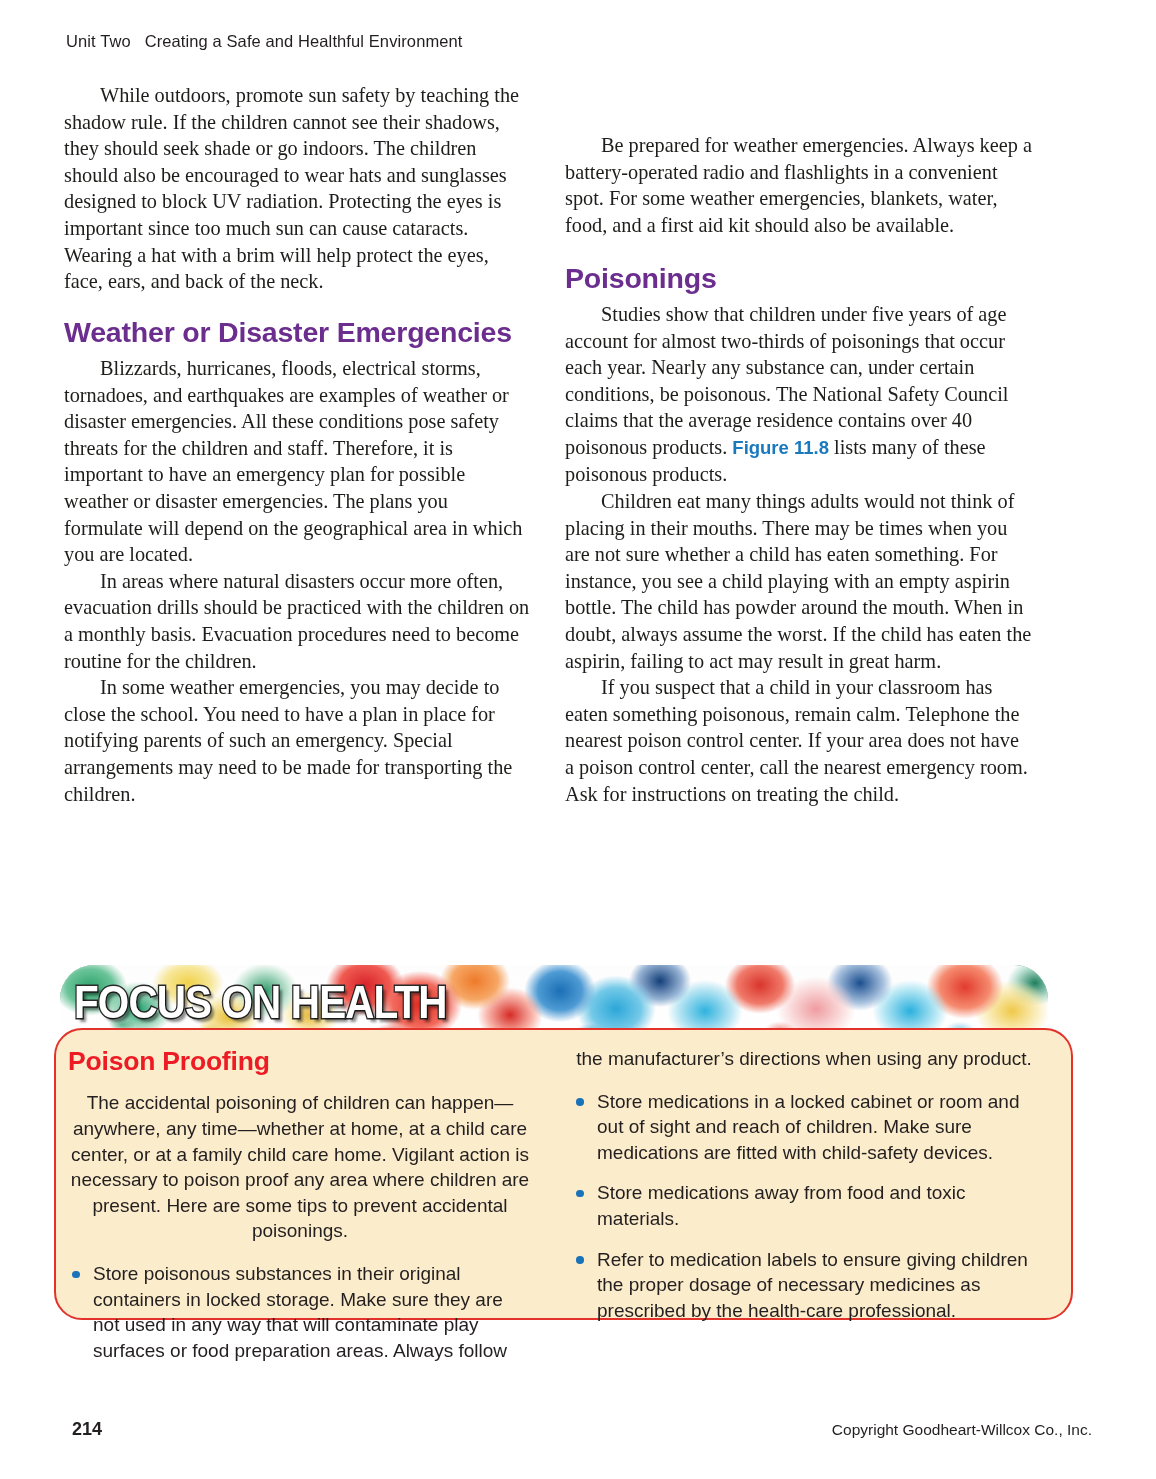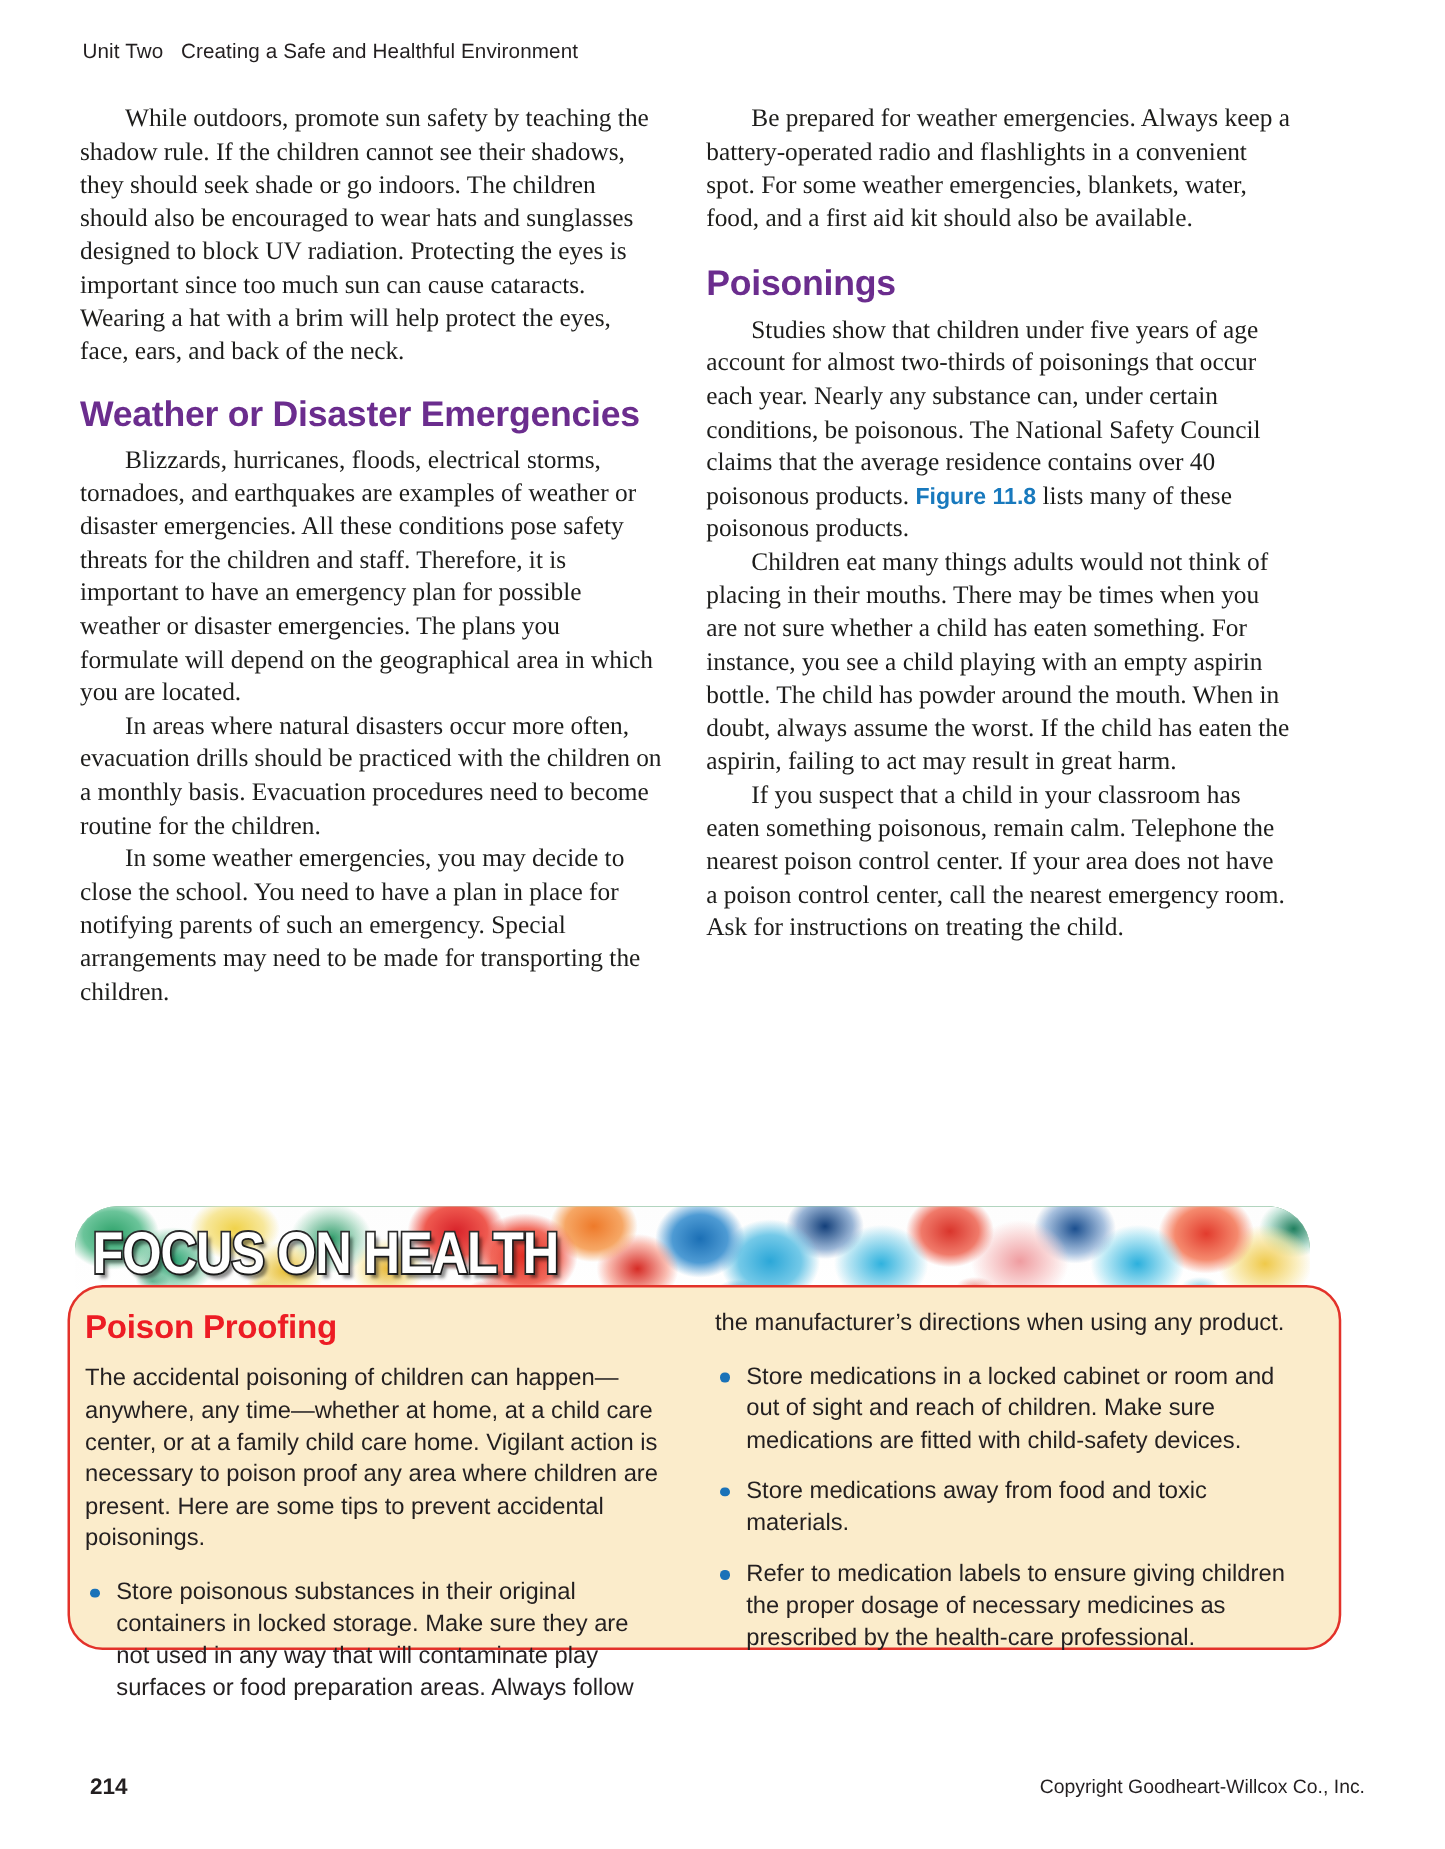--- a/index.html
+++ b/index.html
@@ -37,20 +37,21 @@
   .running-head .rh-unit { margin-right: 14px; }
 
   
   .columns {
     position: absolute;
     left: 64px;
     top: 82px;
     width: 1028px;
     display: flex;
     gap: 34px;
+    align-items: flex-end;
   }
   .col {
     width: 467px;
   }
 
   p.body {
     margin: 0;
     font-family: "Liberation Serif", serif;
     font-size: 20.3px;
     line-height: 26.6px;
@@ -189,20 +190,21 @@
     color: #ed1c24;
     letter-spacing: -0.2px;
     line-height: 1.15;
   }
   p.fbody {
     margin: 0;
     font-family: "Liberation Sans", sans-serif;
     font-size: 19px;
     line-height: 25.6px;
     color: #231f20;
+    text-align: center;
   }
   ul.ftips {
     list-style: none;
     margin: 17px 0 0 0;
     padding: 0;
   }
   ul.ftips li {
     position: relative;
     padding-left: 25px;
     margin-bottom: 15px;

